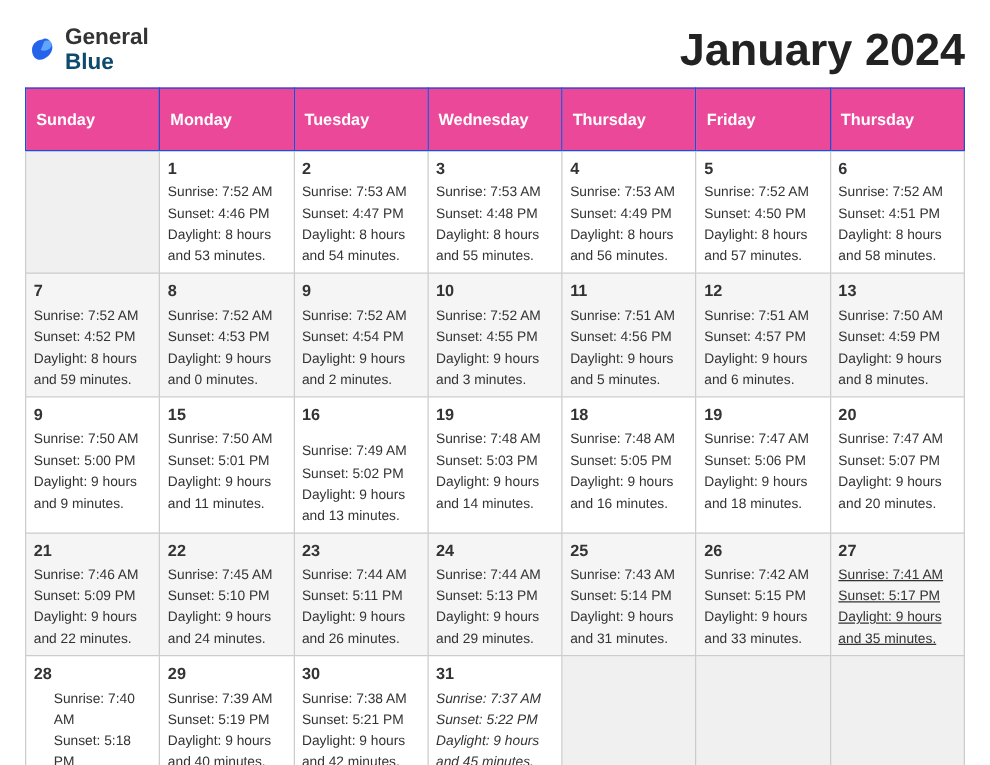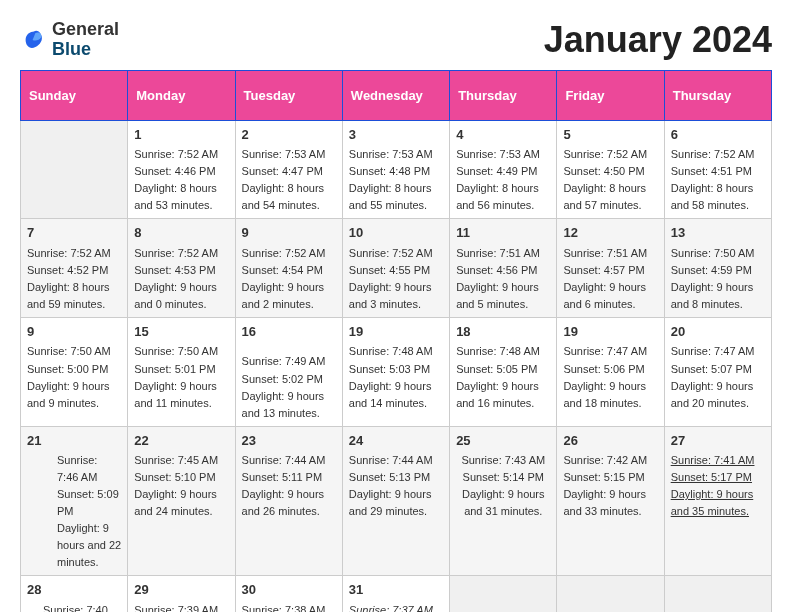--- a/index.html
+++ b/index.html
@@ -247,21 +247,21 @@
         <td>
           <span class="day-number">20</span>
           <div class="day-info" style="white-space: pre-line;">Sunrise: 7:47 AM
 Sunset: 5:07 PM
 Daylight: 9 hours and 20 minutes.</div>
         </td>
       </tr>
       <tr>
         <td>
           <span class="day-number">21</span>
-          <div class="day-info" style="white-space: pre-line; margin-left: 30px;">Sunrise: 7:46 AM
+          <div class="day-info" style="white-space: pre-line;">Sunrise: 7:46 AM
 Sunset: 5:09 PM
 Daylight: 9 hours and 22 minutes.</div>
         </td>
         <td>
           <span class="day-number">22</span>
           <div class="day-info" style="white-space: pre-line;">Sunrise: 7:45 AM
 Sunset: 5:10 PM
 Daylight: 9 hours and 24 minutes.</div>
         </td>
         <td>
@@ -271,21 +271,21 @@
 Daylight: 9 hours and 26 minutes.</div>
         </td>
         <td>
           <span class="day-number">24</span>
           <div class="day-info" style="white-space: pre-line;">Sunrise: 7:44 AM
 Sunset: 5:13 PM
 Daylight: 9 hours and 29 minutes.</div>
         </td>
         <td>
           <span class="day-number">25</span>
-          <div class="day-info" style="white-space: pre-line; text-align: center;">Sunrise: 7:43 AM
+          <div class="day-info" style="white-space: pre-line;">Sunrise: 7:43 AM
 Sunset: 5:14 PM
 Daylight: 9 hours and 31 minutes.</div>
         </td>
         <td>
           <span class="day-number">26</span>
           <div class="day-info" style="white-space: pre-line;">Sunrise: 7:42 AM
 Sunset: 5:15 PM
 Daylight: 9 hours and 33 minutes.</div>
         </td>
         <td>

